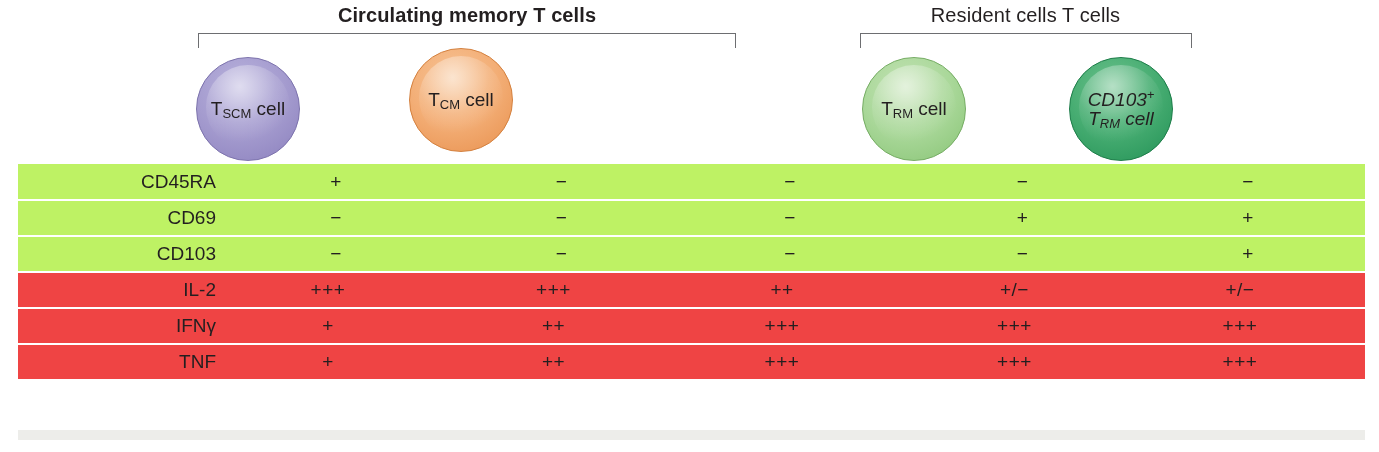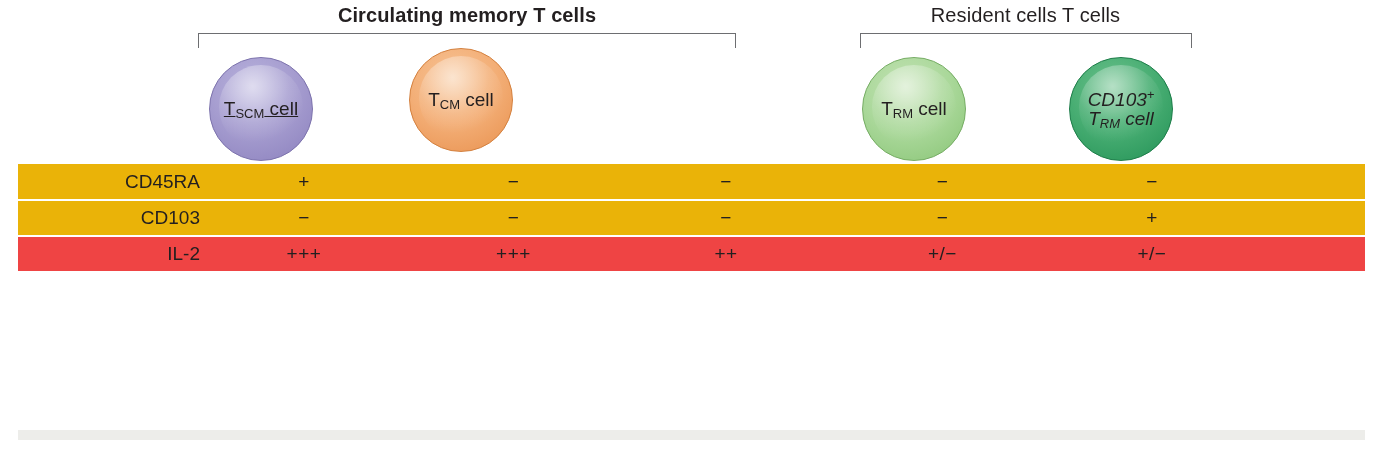--- a/index.html
+++ b/index.html
@@ -80,24 +80,23 @@
     position: absolute;
     left: 9%;
     top: 7%;
     width: 82%;
     height: 82%;
     border-radius: 50%;
     z-index: 1;
   }
 
   #cell-tscm {
-    left: 209px; top: 57px; width: 104px; height: 104px;
+    left: 196px; top: 57px; width: 104px; height: 104px;
     background: radial-gradient(circle at 42% 30%, #b9b3dd 0%, #a59ccf 48%, #8b80bd 100%);
     border: 1px solid #7d73ad;
-    text-decoration: underline;
   }
   #cell-tscm::after {
     background: radial-gradient(circle at 40% 25%, rgba(255,255,255,.55) 0%, rgba(255,255,255,.12) 45%, rgba(255,255,255,0) 70%);
   }
 
   #cell-tcm {
     left: 409px; top: 48px; width: 104px; height: 104px;
     background: radial-gradient(circle at 42% 30%, #f7c496 0%, #f3ae76 48%, #e8904d 100%);
     border: 1px solid #d4813f;
   }
@@ -143,21 +142,21 @@
     table-layout: fixed;
   }
   #marker-table tr { height: 36px; }
   #marker-table td {
     padding: 0;
     font-size: 19px;
     color: #231f20;
     border-bottom: 2px solid #ffffff;
     vertical-align: middle;
   }
-  #marker-table tr.row-surface td { background: #eab308; }
+  #marker-table tr.row-surface td { background: #bef264; padding-left: 16px; }
   #marker-table tr.row-cytokine td { background: #ef4444; }
 
   td.marker-name {
     width: 182px;
     text-align: right;
     padding-right: 12px;
     white-space: nowrap;
   }
   td.marker-value {
     text-align: center;
@@ -213,34 +212,61 @@
         <tr class="row-surface">
           <td class="marker-name">CD45RA</td>
           <td class="marker-value col-1">+</td>
           <td class="marker-value col-2">−</td>
           <td class="marker-value col-3">−</td>
           <td class="marker-value col-4">−</td>
           <td class="marker-value col-5">−</td>
           <td class="col-pad"></td>
         </tr>
         <tr class="row-surface">
+          <td class="marker-name">CD69</td>
+          <td class="marker-value col-1">−</td>
+          <td class="marker-value col-2">−</td>
+          <td class="marker-value col-3">−</td>
+          <td class="marker-value col-4">+</td>
+          <td class="marker-value col-5">+</td>
+          <td class="col-pad"></td>
+        </tr>
+        <tr class="row-surface">
           <td class="marker-name">CD103</td>
           <td class="marker-value col-1">−</td>
           <td class="marker-value col-2">−</td>
           <td class="marker-value col-3">−</td>
           <td class="marker-value col-4">−</td>
           <td class="marker-value col-5">+</td>
           <td class="col-pad"></td>
         </tr>
         <tr class="row-cytokine">
           <td class="marker-name">IL-2</td>
           <td class="marker-value col-1">+++</td>
           <td class="marker-value col-2">+++</td>
           <td class="marker-value col-3">++</td>
           <td class="marker-value col-4">+/−</td>
           <td class="marker-value col-5">+/−</td>
           <td class="col-pad"></td>
         </tr>
+        <tr class="row-cytokine">
+          <td class="marker-name">IFNγ</td>
+          <td class="marker-value col-1">+</td>
+          <td class="marker-value col-2">++</td>
+          <td class="marker-value col-3">+++</td>
+          <td class="marker-value col-4">+++</td>
+          <td class="marker-value col-5">+++</td>
+          <td class="col-pad"></td>
+        </tr>
+        <tr class="row-cytokine">
+          <td class="marker-name">TNF</td>
+          <td class="marker-value col-1">+</td>
+          <td class="marker-value col-2">++</td>
+          <td class="marker-value col-3">+++</td>
+          <td class="marker-value col-4">+++</td>
+          <td class="marker-value col-5">+++</td>
+          <td class="col-pad"></td>
+        </tr>
       </tbody>
   </table>
   <div id="table-bottom-spacer"></div>
 
 </div>
 
 </body></html>

